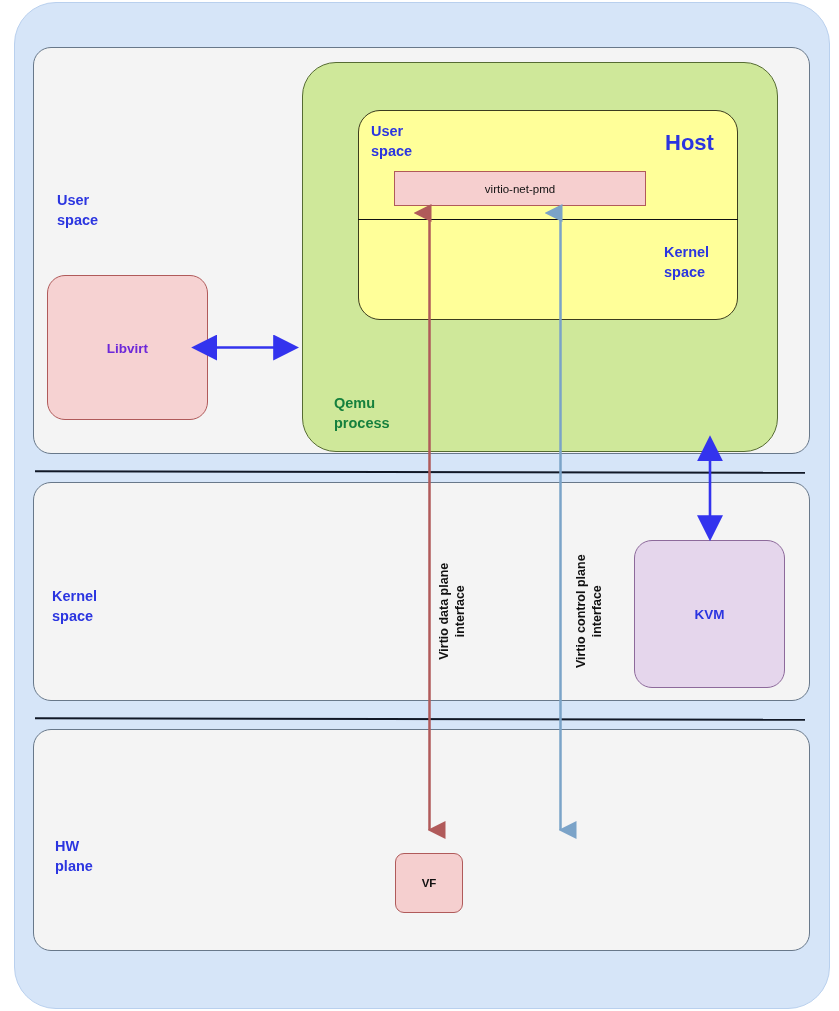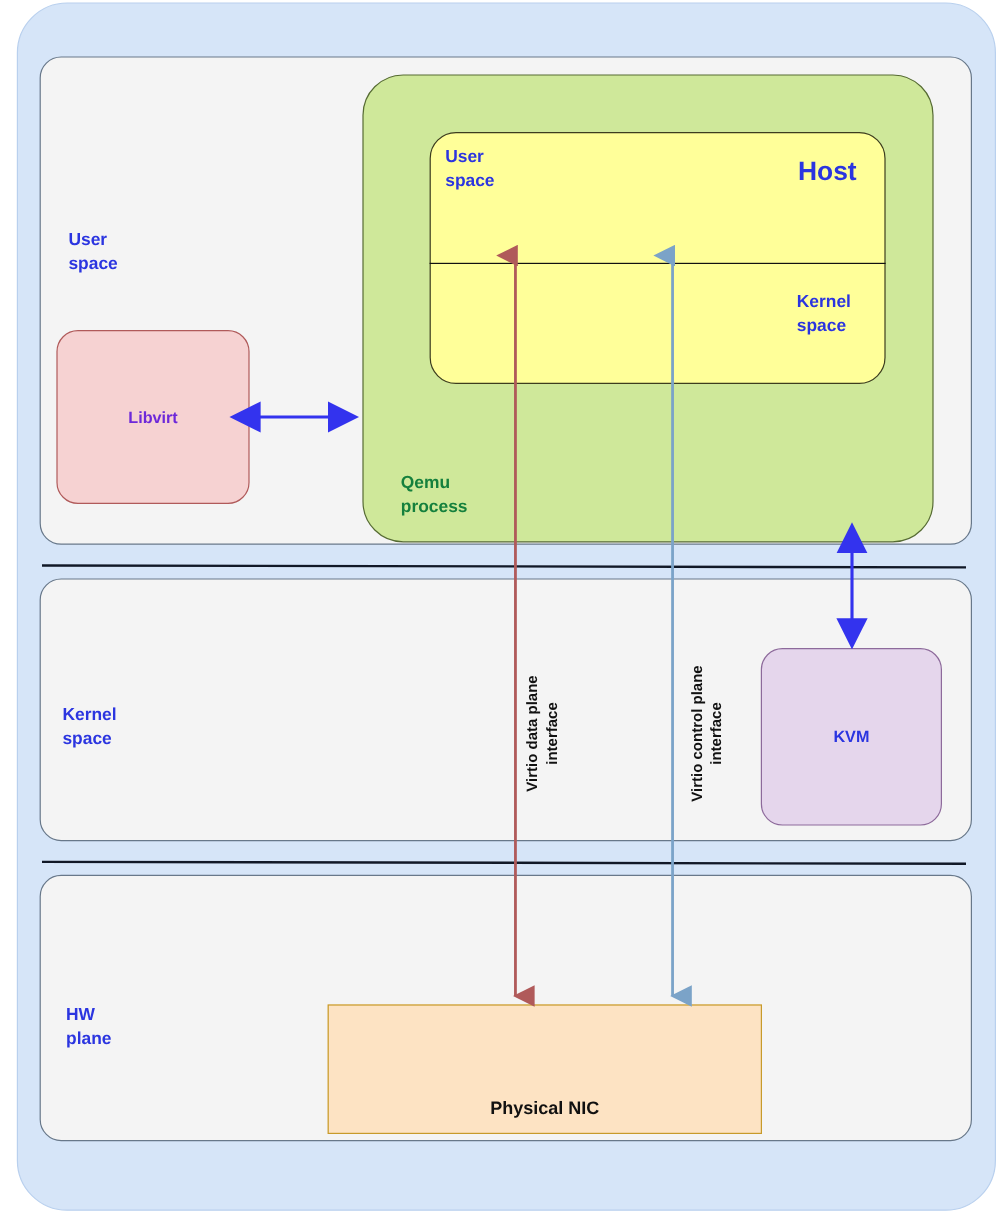--- a/index.html
+++ b/index.html
@@ -315,27 +315,30 @@
 process</div>
 
   <div class="guest-box"></div>
   <div class="guest-split"></div>
   <div class="guest-title">Host</div>
   <div class="guest-user-label">User
 space</div>
   <div class="guest-kernel-label">Kernel
 space</div>
 
+  <div class="pmd-box">
+    <div class="box-text">virtio-net-pmd</div>
+  </div>
 
   <div class="kvm-box">
     <div class="box-text">KVM</div>
   </div>
 
-  <div class="nic-box">
-    <div class="nic-label">Physical NIC</div>
+  <div class="vf-box">
+    <div class="box-text">VF</div>
   </div>
 
   <svg class="connectors" viewBox="0 0 839 1011" xmlns="http://www.w3.org/2000/svg">
     <defs>
       <marker id="arrow-red-up" markerWidth="9" markerHeight="9" refX="4.5" refY="8" orient="auto">
         <path d="M4.5,0 L9,9 L0,9 Z" fill="#b05a5a"></path>
       </marker>
       <marker id="arrow-red-down" markerWidth="9" markerHeight="9" refX="4.5" refY="8" orient="auto">
         <path d="M4.5,9 L0,0 L9,0 Z" fill="#b05a5a"></path>
       </marker>

